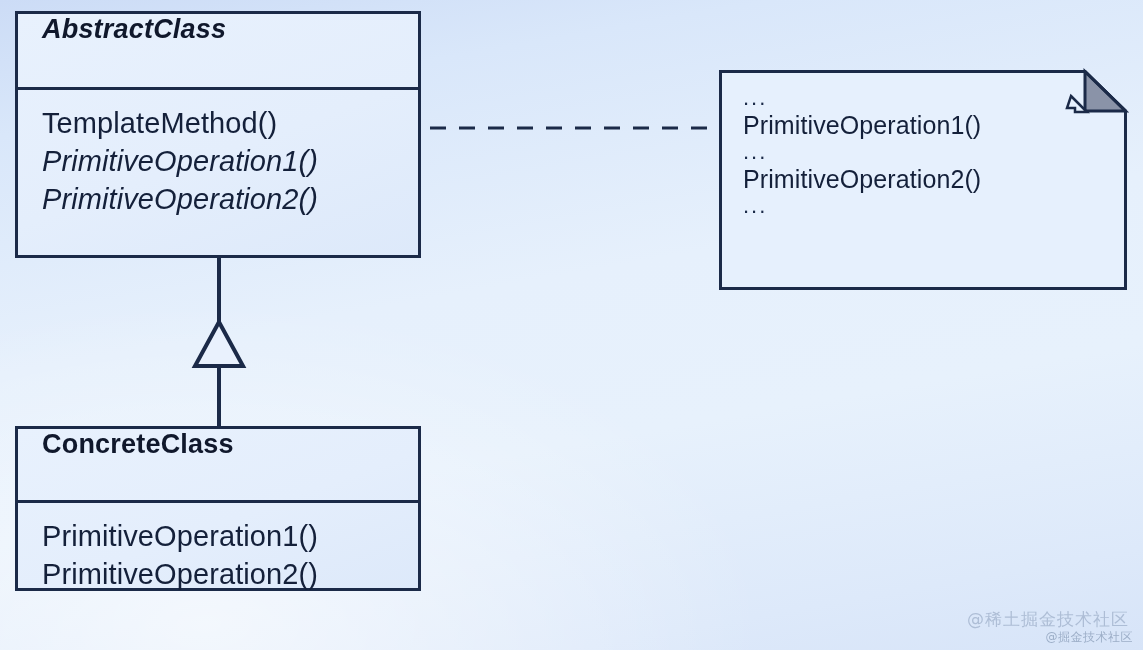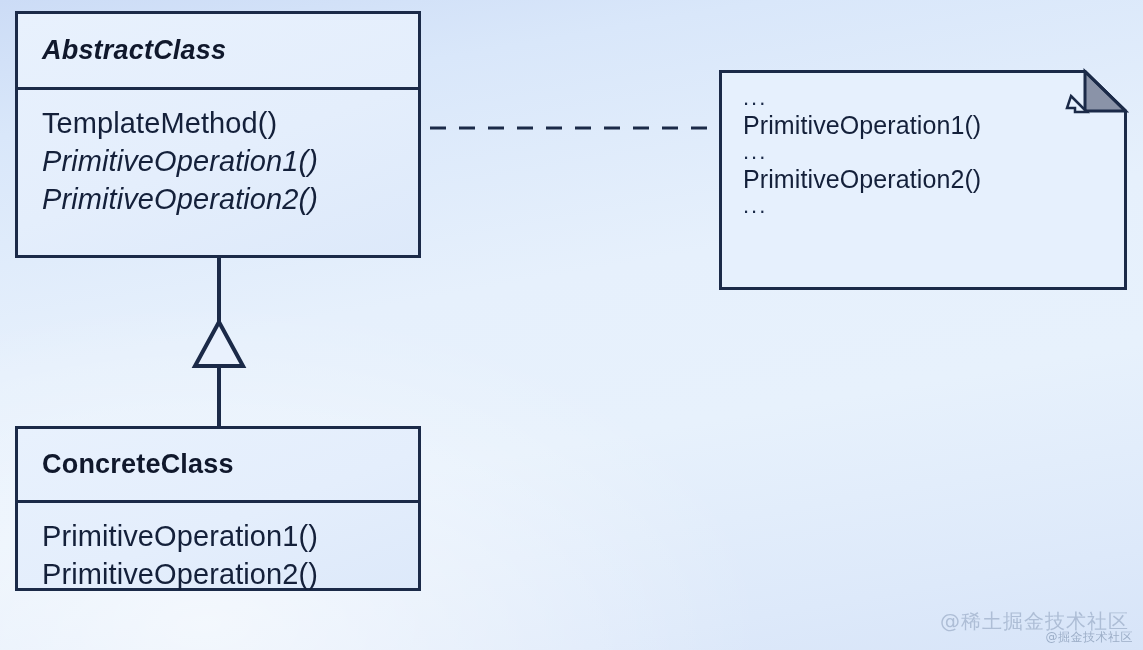--- a/index.html
+++ b/index.html
@@ -23,21 +23,20 @@
   .uml-box {
     position: absolute;
     box-sizing: border-box;
     border: 3px solid #1b2a48;
     background: linear-gradient(160deg, #e8f1fd 0%, #e4eefc 55%, #dde9fa 100%);
   }
   .uml-header {
     box-sizing: border-box;
     border-bottom: 3px solid #1b2a48;
     display: flex;
-    align-items: center;
     padding-left: 24px;
   }
   .uml-title {
     font-size: 27px;
     font-weight: bold;
     color: #10182c;
     letter-spacing: 0.2px;
     white-space: nowrap;
   }
   .uml-title.abstract { font-style: italic; }
@@ -92,21 +91,21 @@
     width: 1143px;
     height: 650px;
     pointer-events: none;
     overflow: visible;
   }
 
   
   .watermark {
     position: absolute;
     color: rgba(120,140,170,0.45);
-    font-size: 20px;
+    font-size: 17px;
     letter-spacing: 1px;
     white-space: nowrap;
     font-family: "DejaVu Sans", sans-serif;
   }
   .watermark.wm-main { right: 14px; top: 608px; }
   .watermark.wm-sub  {
     right: 10px; top: 629px;
     font-size: 12px;
     color: rgba(120,140,170,0.62);
     letter-spacing: 0.5px;

